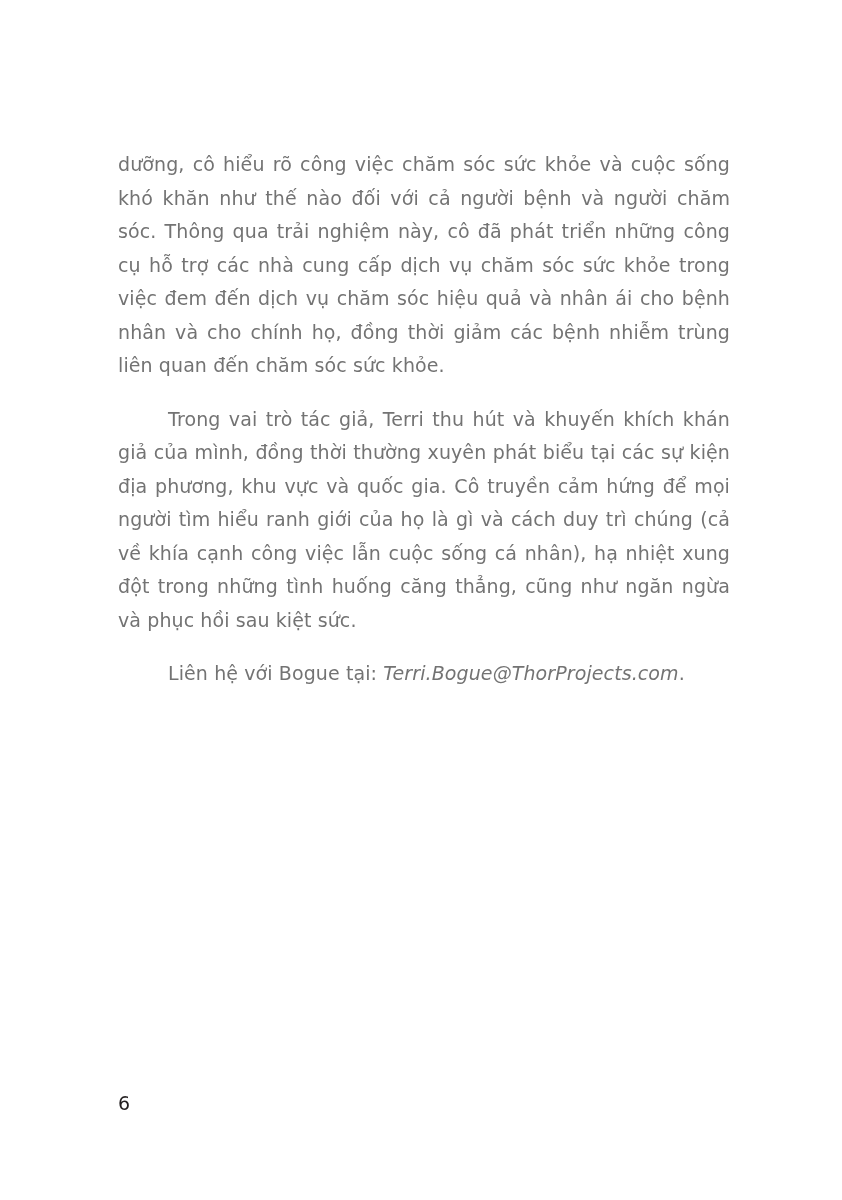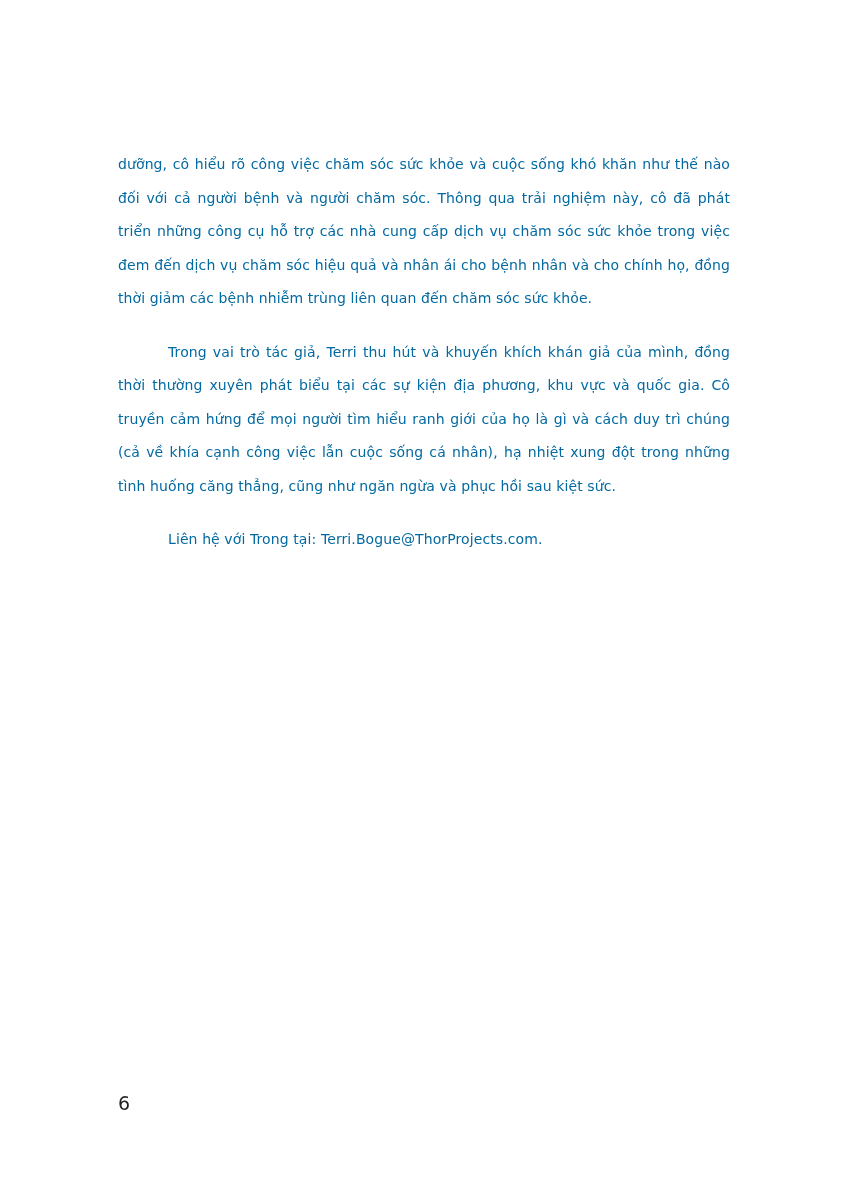--- a/index.html
+++ b/index.html
@@ -21,37 +21,38 @@
     box-sizing: border-box;
   }
   .text-block {
     position: absolute;
     left: 118px;
     top: 148px;
     width: 612px;
   }
   p.para {
     margin: 0 0 20px 0;
-    font-size: 14px;
+    font-size: 19px;
     line-height: 33.5px;
     text-align: justify;
     text-justify: inter-word;
     letter-spacing: 0.1px;
-    color: #0369a1;
+    color: #737373;
   }
   p.para:last-child {
     margin-bottom: 0;
   }
   p.indent {
     text-indent: 50px;
   }
   p.no-justify {
     text-align: left;
   }
   .email {
+    font-style: italic;
   }
   .page-number {
     position: absolute;
     left: 118px;
     top: 1091px;
     font-size: 19px;
     line-height: 24px;
     color: #231f20;
   }
 </style>
@@ -60,19 +61,19 @@
 
 <div class="page">
 
   <div class="text-block">
 
     <p class="para">dưỡng, cô hiểu rõ công việc chăm sóc sức khỏe và cuộc sống khó khăn như thế nào đối với cả người bệnh và người chăm sóc. Thông qua trải nghiệm này, cô đã phát triển những công cụ hỗ trợ các nhà cung cấp dịch vụ chăm sóc sức khỏe trong việc đem đến dịch vụ chăm sóc hiệu quả và nhân ái cho bệnh nhân và cho chính họ, đồng thời giảm các bệnh nhiễm trùng liên quan đến chăm sóc sức khỏe.</p>
 
     <p class="para indent">Trong vai trò tác giả, Terri thu hút và khuyến khích khán giả của mình, đồng thời thường xuyên phát biểu tại các sự kiện địa phương, khu vực và quốc gia. Cô truyền cảm hứng để mọi người tìm hiểu ranh giới của họ là gì và cách duy trì chúng (cả về khía cạnh công việc lẫn cuộc sống cá nhân), hạ nhiệt xung đột trong những tình huống căng thẳng, cũng như ngăn ngừa và phục hồi sau kiệt sức.</p>
 
 
-    <p class="para indent no-justify"><span>Liên hệ với Trong tại: </span><span class="email">Terri.Bogue@ThorProjects.com</span><span>.</span></p>
+    <p class="para indent no-justify"><span>Liên hệ với Bogue tại: </span><span class="email">Terri.Bogue@ThorProjects.com</span><span>.</span></p>
 
   </div>
 
   <div class="page-number">6</div>
 
 </div>
 
 </body></html>

